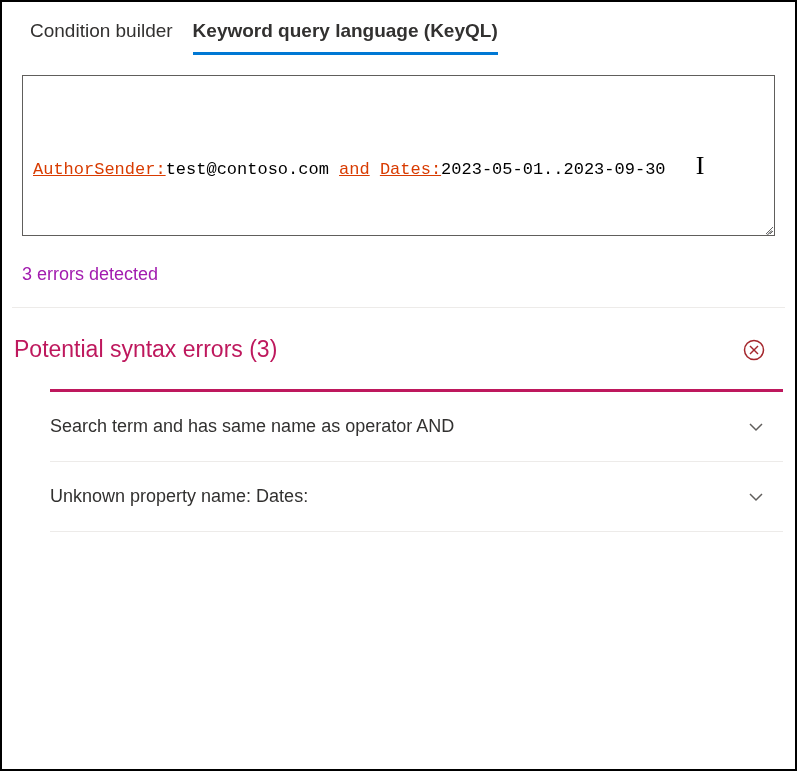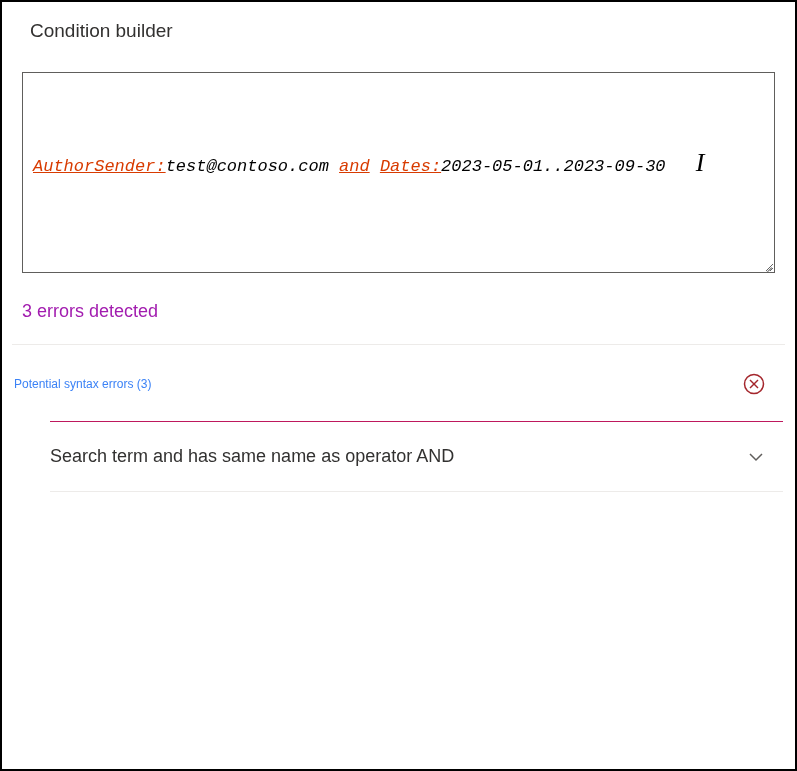--- a/index.html
+++ b/index.html
@@ -30,30 +30,29 @@
     }
     .tab.active {
       font-weight: 600;
       border-bottom: 3px solid #0078d4;
     }
     .editor-wrap {
       padding: 20px 20px 0 20px;
     }
     .query-editor {
       width: 100%;
-      height: 201px;
+      height: 161px;
       border: 1px solid #605e5c;
       padding: 12px 10px;
       font-family: 'Consolas', 'Courier New', monospace;
       font-size: 17px;
       line-height: 1.4;
       resize: both;
       overflow: auto;
       position: relative;
-      font-style: italic;
     }
     .query-editor .highlight {
       color: #d83b01;
       text-decoration: underline;
       text-decoration-style: solid;
       text-decoration-color: #d83b01;
     }
     .query-editor .plain {
       color: #000;
     }
@@ -104,22 +103,22 @@
       border-top: 1px solid #edebe9;
       margin: 0 10px;
     }
     .section-header {
       display: flex;
       justify-content: space-between;
       align-items: center;
       padding: 28px 30px 26px 12px;
     }
     .section-title {
-      font-size: 12px;
-      color: #3b82f6;
+      font-size: 23px;
+      color: #be185d;
     }
     .close-icon {
       width: 22px;
       height: 22px;
       cursor: pointer;
     }
     .close-icon svg {
       display: block;
     }
     .error-list {
@@ -127,21 +126,21 @@
     }
     .error-item {
       display: flex;
       justify-content: space-between;
       align-items: center;
       padding: 24px 18px 24px 0;
       border-top: 1px solid #edebe9;
       cursor: pointer;
     }
     .error-item:first-child {
-      border-top: 1px solid #be185d;
+      border-top: 3px solid #be185d;
       gap: 24px;
     }
     .error-text {
       font-size: 18px;
       color: #323130;
     }
     .chevron {
       width: 18px;
       height: 18px;
       flex-shrink: 0;
@@ -153,20 +152,21 @@
       border: none;
       border-top: 1px solid #edebe9;
       margin: 0 12px 0 48px;
     }
   </style>
 </head>
 <body>
 
 <div class="tabs">
   <div class="tab">Condition builder</div>
+  <div class="tab active">Keyword query language (KeyQL)</div>
 </div>
 
 <div class="editor-wrap">
   <div class="query-editor">
     <span class="highlight">AuthorSender:</span><span class="plain">test@contoso.com </span><span class="highlight">and</span><span class="plain"> </span><span class="highlight">Dates:</span><span class="plain">2023-05-01..2023-09-30</span>
     <div class="cursor-icon">I</div>
     <div class="resize-handle"></div>
   </div>
 </div>
 
@@ -187,15 +187,23 @@
 
 <div class="error-list">
   <div class="error-item">
     <div class="error-text">Search term and has same name as operator AND</div>
     <div class="chevron">
       <svg viewBox="0 0 18 18" fill="none" stroke="#605e5c" stroke-width="1.5">
         <polyline points="3,6 9,12 15,6"></polyline>
       </svg>
     </div>
   </div>
+  <div class="error-item">
+    <div class="error-text">Unknown property name: Dates:</div>
+    <div class="chevron">
+      <svg viewBox="0 0 18 18" fill="none" stroke="#605e5c" stroke-width="1.5">
+        <polyline points="3,6 9,12 15,6"></polyline>
+      </svg>
+    </div>
+  </div>
 </div>
 
 <hr class="final-divider">
 
 </body></html>

